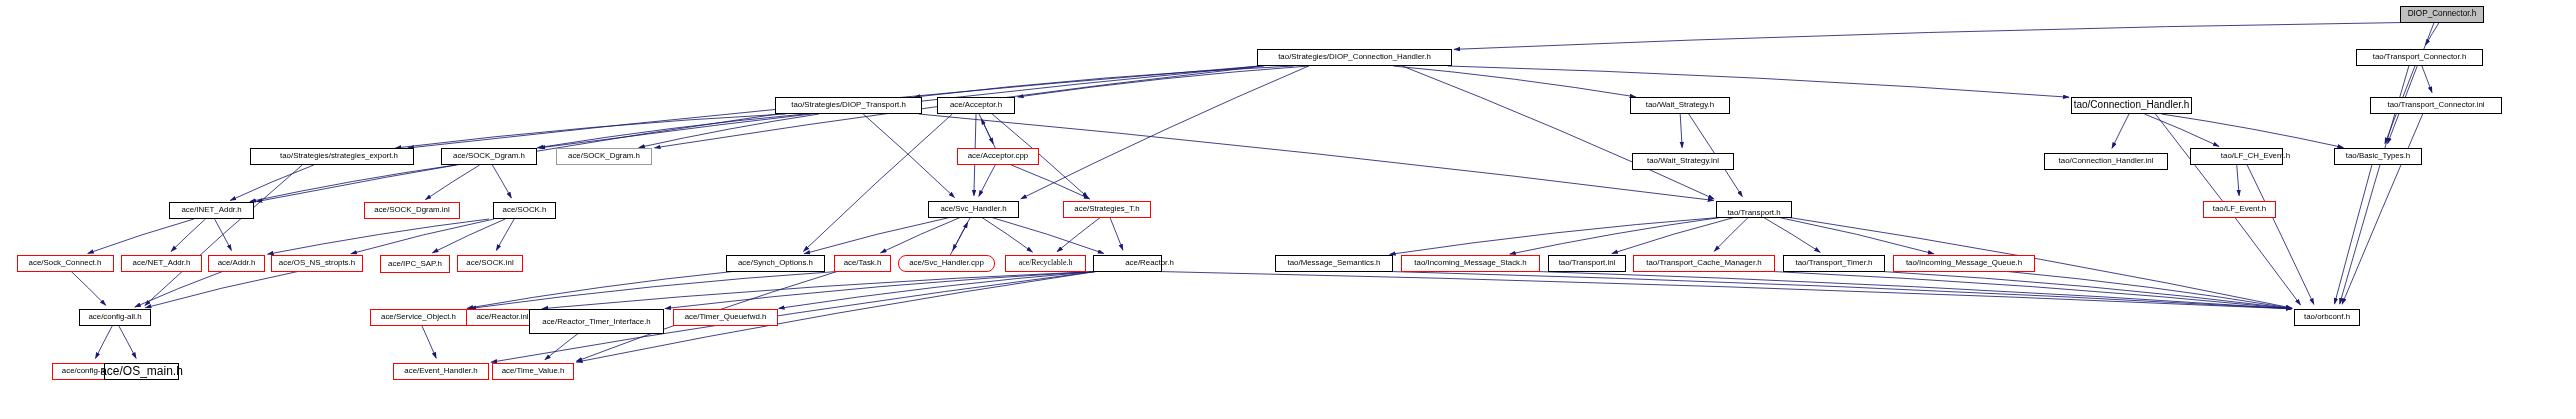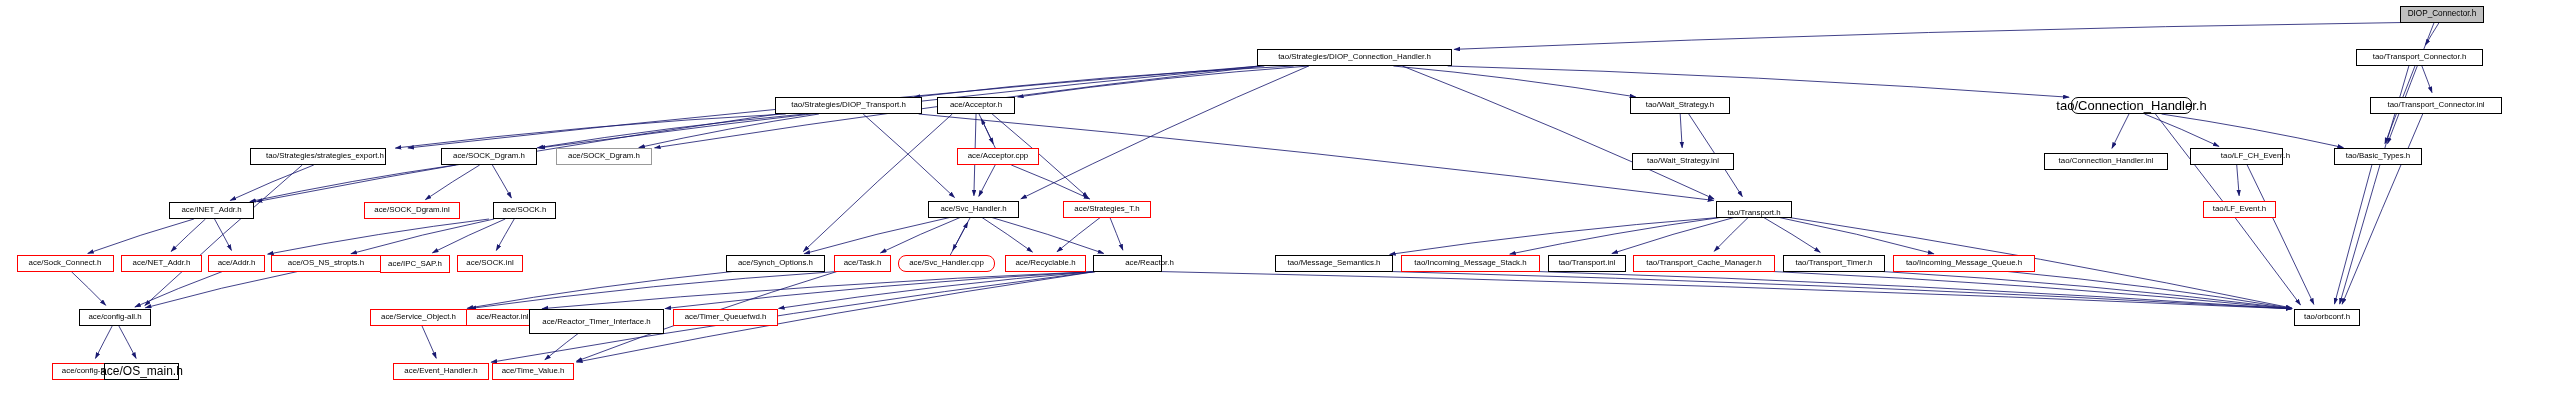--- a/index.html
+++ b/index.html
@@ -126,24 +126,24 @@
       </div>
       <div class="node" style="left: 775px; top: 97px; width: 147px; height: 16.5px; font-size: 7.9px;">
         <span>tao/Strategies/DIOP_Transport.h</span>
       </div>
       <div class="node" style="left: 937px; top: 97px; width: 78px; height: 16.5px; font-size: 7.9px;">
         <span>ace/Acceptor.h</span>
       </div>
       <div class="node" style="left: 1630px; top: 97px; width: 100px; height: 16.5px; font-size: 7.9px;">
         <span>tao/Wait_Strategy.h</span>
       </div>
-      <div class="node" style="left: 2071px; top: 97px; width: 121px; height: 16.5px; font-size: 13px; border-radius: 7px;">
+      <div class="node" style="left: 2071px; top: 97px; width: 121px; height: 16.5px; font-size: 10px;">
         <span>tao/Connection_Handler.h</span>
       </div>
-      <div class="node" style="left: 250px; top: 148px; width: 136px; height: 16.5px; font-size: 7.9px; padding-left: 14px;">
+      <div class="node" style="left: 250px; top: 148px; width: 164px; height: 16.5px; font-size: 7.9px; padding-left: 14px;">
         <span>tao/Strategies/strategies_export.h</span>
       </div>
       <div class="node" style="left: 441px; top: 148px; width: 96px; height: 16.5px; font-size: 7.9px;">
         <span>ace/SOCK_Dgram.h</span>
       </div>
       <div class="node gray" style="left: 556px; top: 148px; width: 96px; height: 16.5px; font-size: 7.9px;">
         <span>ace/SOCK_Dgram.h</span>
       </div>
       <div class="node red" style="left: 957px; top: 148px; width: 82px; height: 16.5px; font-size: 7.9px;">
         <span>ace/Acceptor.cpp</span>
@@ -183,39 +183,39 @@
       </div>
       <div class="node red" style="left: 16.5px; top: 255px; width: 97px; height: 16.5px; font-size: 7.9px;">
         <span>ace/Sock_Connect.h</span>
       </div>
       <div class="node red" style="left: 121px; top: 255px; width: 81px; height: 16.5px; font-size: 7.9px;">
         <span>ace/NET_Addr.h</span>
       </div>
       <div class="node red" style="left: 208px; top: 255px; width: 57px; height: 16.5px; font-size: 7.9px;">
         <span>ace/Addr.h</span>
       </div>
-      <div class="node red" style="left: 271px; top: 255px; width: 110px; height: 16.5px; font-size: 7.9px;">
+      <div class="node red" style="left: 271px; top: 255px; width: 92px; height: 16.5px; font-size: 7.9px;">
         <span>ace/OS_NS_stropts.h</span>
       </div>
       <div class="node red" style="left: 380px; top: 255px; width: 70px; height: 18px; font-size: 7.9px;">
         <span>ace/IPC_SAP.h</span>
       </div>
       <div class="node red" style="left: 457px; top: 255px; width: 66px; height: 16.5px; font-size: 7.9px;">
         <span>ace/SOCK.inl</span>
       </div>
       <div class="node" style="left: 726px; top: 255px; width: 99px; height: 16.5px; font-size: 7.9px;">
         <span>ace/Synch_Options.h</span>
       </div>
       <div class="node red" style="left: 834px; top: 255px; width: 57px; height: 16.5px; font-size: 7.9px;">
         <span>ace/Task.h</span>
       </div>
       <div class="node red" style="left: 898px; top: 255px; width: 97px; height: 16.5px; font-size: 7.9px; border-radius: 8px;">
         <span>ace/Svc_Handler.cpp</span>
       </div>
-      <div class="node red" style="left: 1005px; top: 255px; width: 81px; height: 16.5px; font-size: 7.9px;">
+      <div class="node red" style="left: 1005px; top: 255px; width: 81px; height: 16.5px; font-size: 7.9px; font-family: Liberation Serif, serif;">
         <span>ace/Recyclable.h</span>
       </div>
       <div class="node" style="left: 1093px; top: 255px; width: 69px; height: 16.5px; font-size: 7.9px; padding-left: 44px;">
         <span>ace/Reactor.h</span>
       </div>
       <div class="node" style="left: 1275px; top: 255px; width: 118px; height: 16.5px; font-size: 7.9px;">
         <span>tao/Message_Semantics.h</span>
       </div>
       <div class="node red" style="left: 1401px; top: 255px; width: 139px; height: 16.5px; font-size: 7.9px;">
         <span>tao/Incoming_Message_Stack.h</span>

